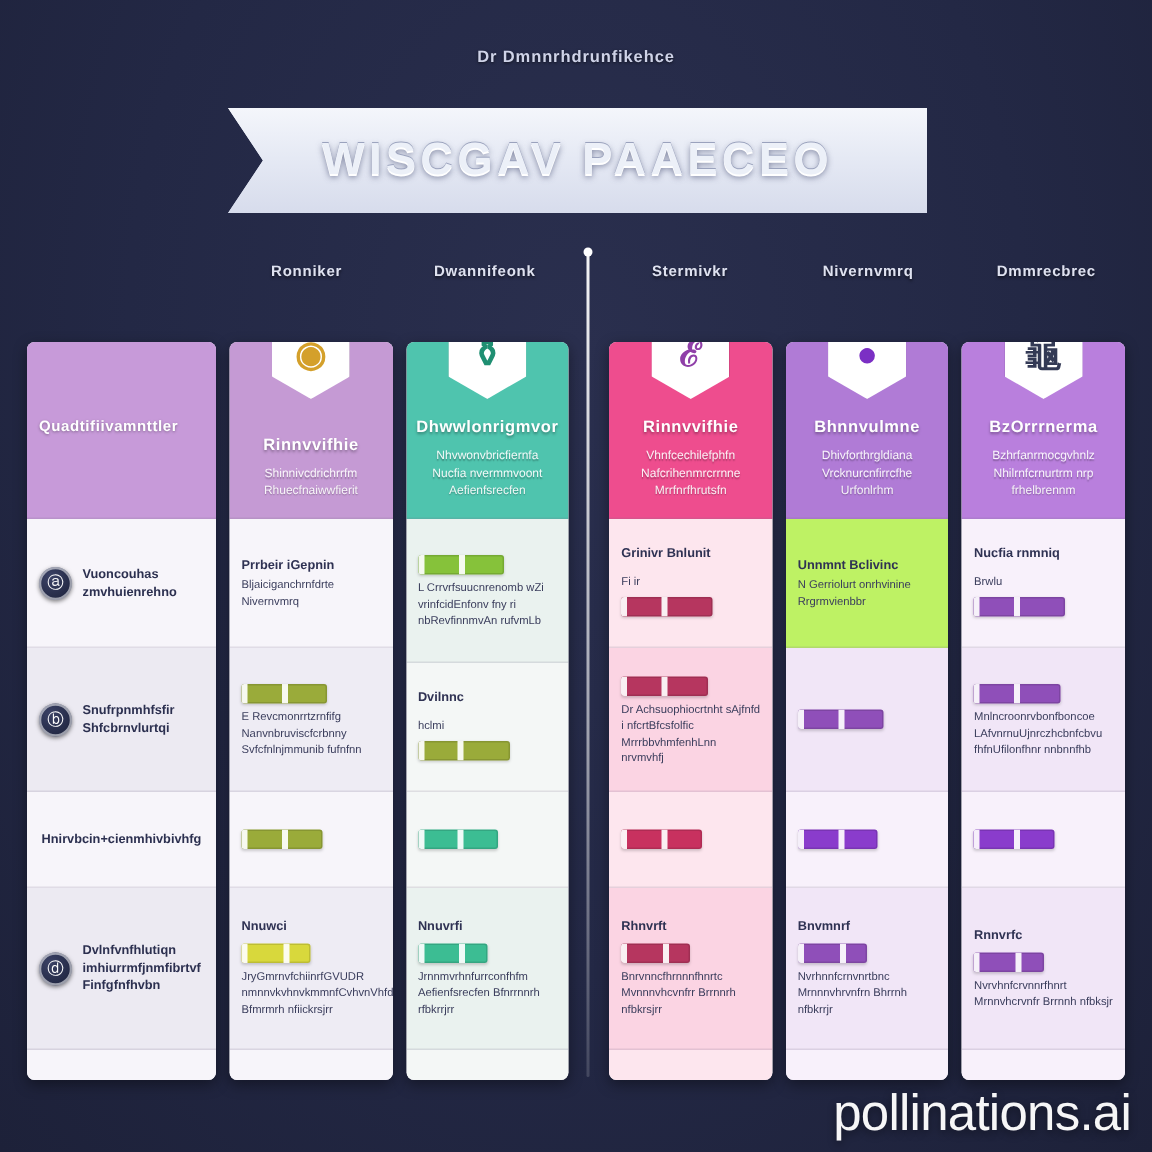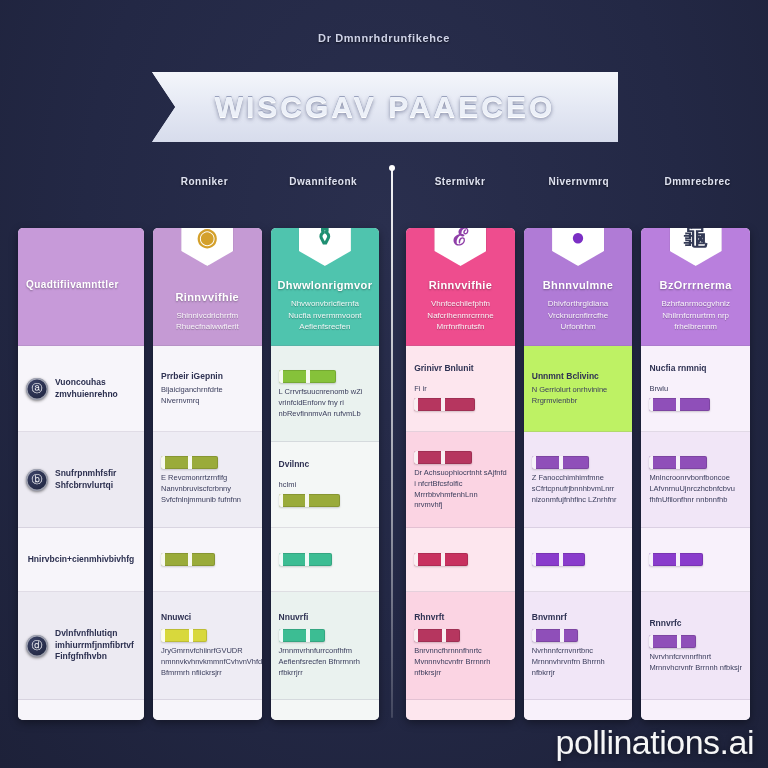--- a/index.html
+++ b/index.html
@@ -407,21 +407,20 @@
           <div class="head-sub">Dhivforthrgldiana Vrcknurcnfirrcfhe Urfonlrhm</div>
         </div>
         <div class="cell" style="flex: 0 0 86px; background: #bef264;">
           <div class="cell-title">Unnmnt Bclivinc</div>
           <div class="cell-text">N Gerriolurt onrhvinine Rrgrmvienbbr</div>
         </div>
         <div class="cell" style="flex: 0 0 96px; background: rgb(241, 230, 247);">
           <div class="bar" style="background: rgb(143, 79, 185); width: 62%; position: relative;">
             <span style="position: absolute; top: 0px; bottom: 0px; width: 4px; background: rgba(255, 255, 255, 0.92); left: 47%;"></span>
           </div>
-          <div class="cell-text">Z Fanocchimhimfmne sCfrtcpnufrjbnnhbvmLnrr nizonmfujfnhfinc LZnrhfnr</div>
         </div>
         <div class="cell" style="flex: 0 0 64px; background: rgb(248, 241, 251);">
           <div class="bar" style="background: rgb(138, 60, 204); width: 58%; position: relative;">
             <span style="position: absolute; top: 0px; bottom: 0px; width: 4px; background: rgba(255, 255, 255, 0.92); left: 50%;"></span>
           </div>
         </div>
         <div class="cell" style="flex: 0 0 108px; background: rgb(241, 230, 247);">
           <div class="cell-title">Bnvmnrf</div>
           <div class="bar" style="background: rgb(143, 79, 185); width: 50%; position: relative;">
             <span style="position: absolute; top: 0px; bottom: 0px; width: 4px; background: rgba(255, 255, 255, 0.92); left: 60%;"></span>

